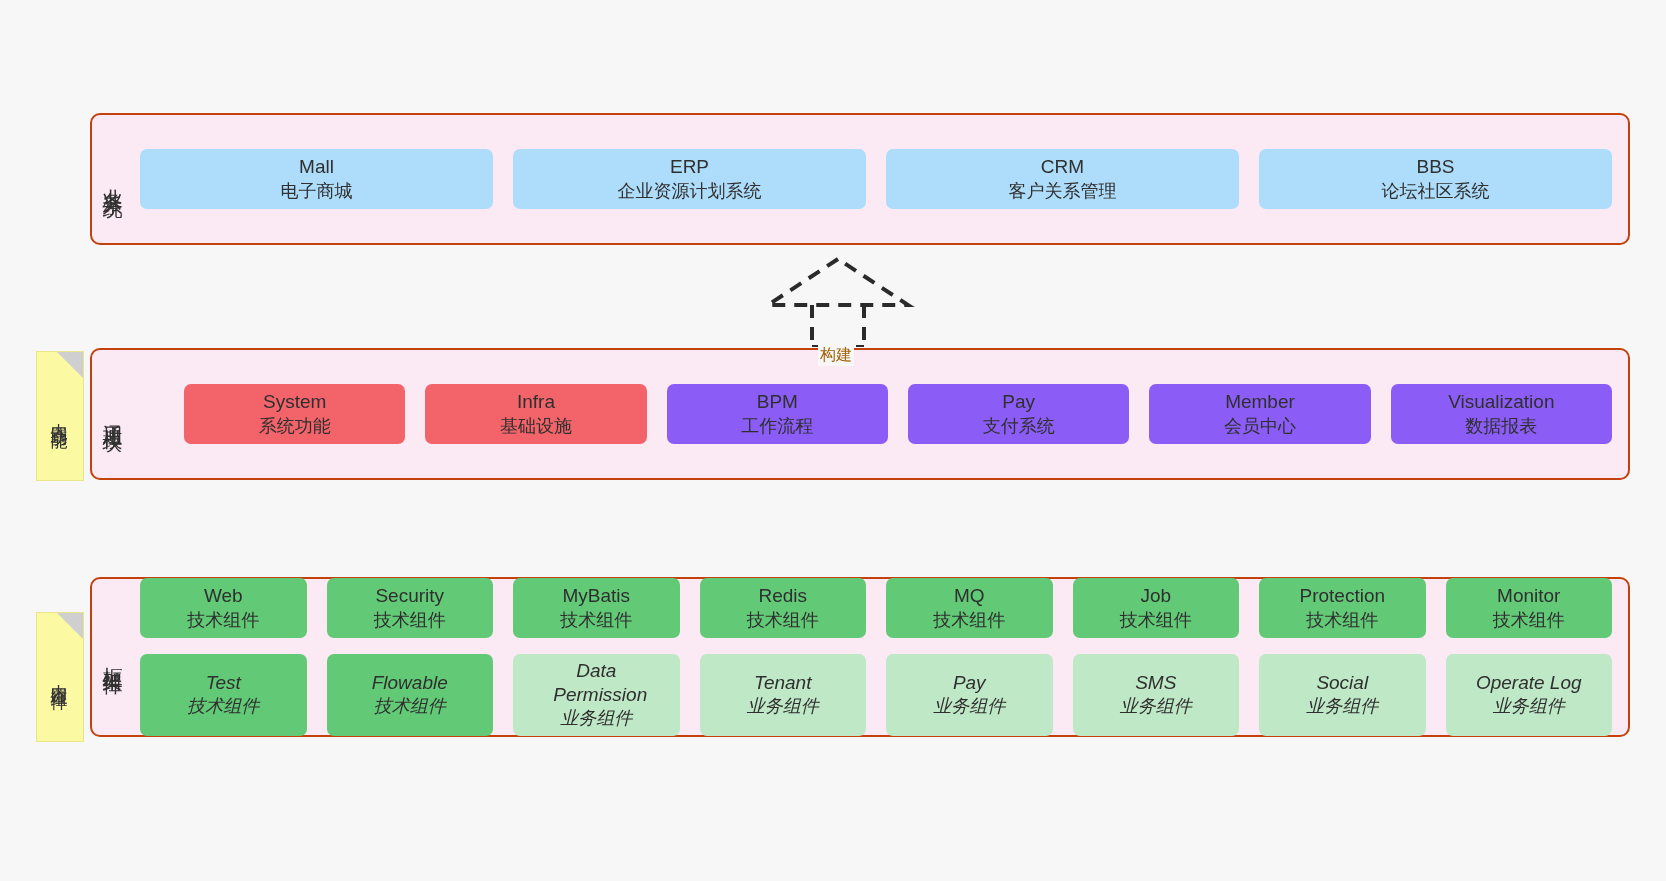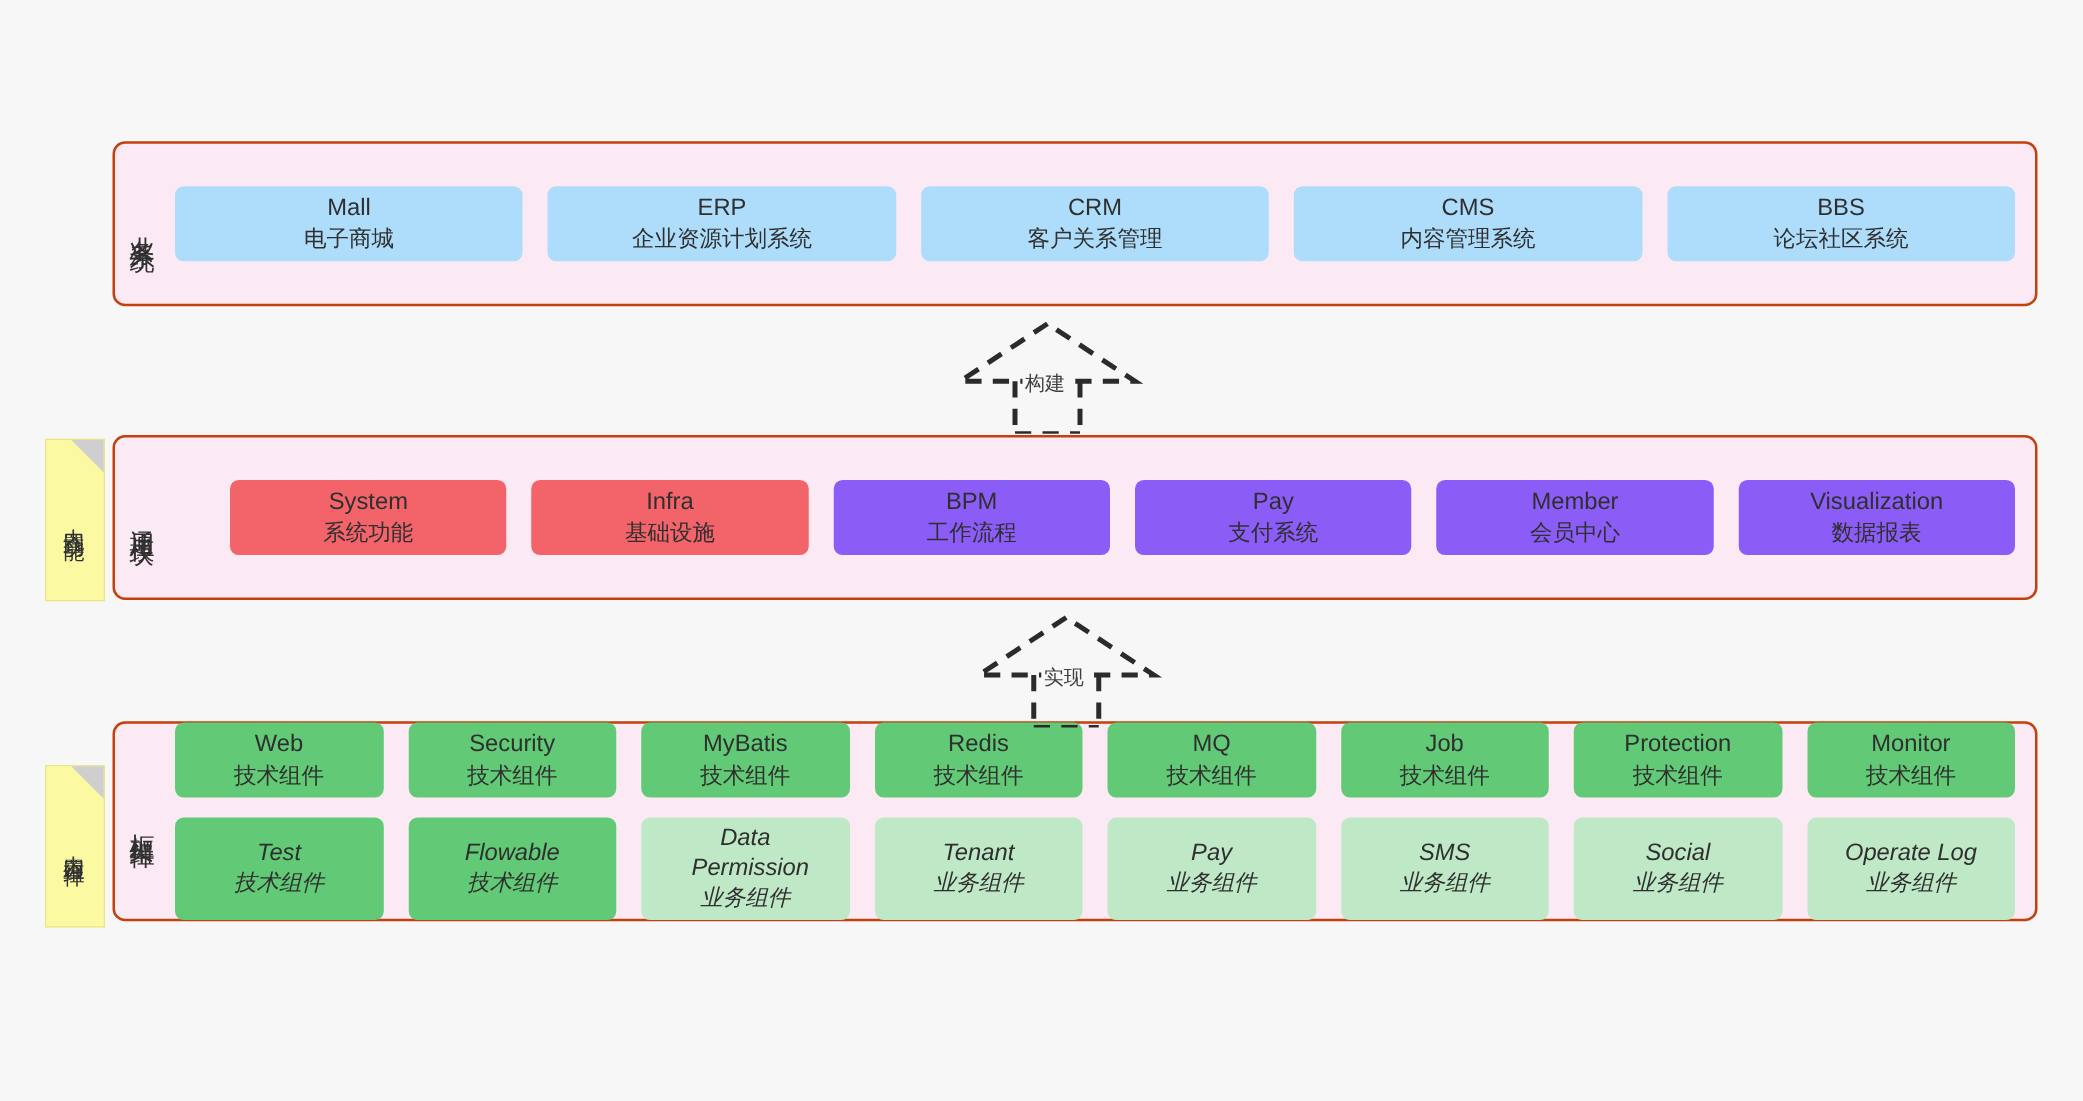--- a/index.html
+++ b/index.html
@@ -103,23 +103,24 @@
     border-width: 0 26px 26px 0;
     border-color: transparent #cfcfcf transparent transparent;
   }
 
   
   .connector { position: absolute; z-index: 4; }
   .connector .conn-label {
     position: absolute;
     background: #f7f7f7;
     font-size: 16px;
-    color: #404040;
+    color: #a16207;
     padding: 0 2px;
     white-space: nowrap;
+    margin-top: 48px;
   }
 </style>
 </head>
 <body>
 
 <div id="canvas">
 
   <div class="layer" id="layer-business" style="left:90px; top:113px; width:1540px; height:132px;">
     <div class="layer-label">业务系统</div>
     <div class="layer-body">
@@ -128,24 +129,20 @@
           <span class="t1">Mall</span>
           <span class="t2">电子商城</span>
         </div>
         <div class="card c-blue">
           <span class="t1">ERP</span>
           <span class="t2">企业资源计划系统</span>
         </div>
         <div class="card c-blue">
           <span class="t1">CRM</span>
           <span class="t2">客户关系管理</span>
-        </div>
-        <div class="card c-blue">
-          <span class="t1">CMS</span>
-          <span class="t2">内容管理系统</span>
         </div>
         <div class="card c-blue">
           <span class="t1">BBS</span>
           <span class="t2">论坛社区系统</span>
         </div>
       </div>
     </div>
   </div>
 
   <div class="connector" style="left:750px; top:247px; width:190px; height:100px;">
@@ -190,29 +187,20 @@
           <span class="t2">会员中心</span>
         </div>
         <div class="card c-pink">
           <span class="t1">Visualization</span>
           <span class="t2">数据报表</span>
         </div>
       </div>
     </div>
   </div>
 
-  <div class="connector" style="left:765px; top:482px; width:190px; height:100px;">
-    <svg width="190" height="100" viewBox="0 0 190 100">
-      <path d="M 88 12 L 18 58 L 158 58 Z" fill="#f7f7f7" stroke="#2b2b2b" stroke-width="4" stroke-dasharray="13,9" stroke-linejoin="miter"></path>
-      <path d="M 62 58 L 62 100" fill="none" stroke="#2b2b2b" stroke-width="4" stroke-dasharray="13,9"></path>
-      <path d="M 114 58 L 114 100" fill="none" stroke="#2b2b2b" stroke-width="4" stroke-dasharray="13,9"></path>
-      <path d="M 62 100 L 114 100" fill="none" stroke="#2b2b2b" stroke-width="4" stroke-dasharray="13,9"></path>
-    </svg>
-    <span class="conn-label" style="left:68px; top:50px;">实现</span>
-  </div>
 
   <div class="note" style="left:36px; top:612px; width:48px; height:130px;">
     <span class="fold"></span>
     <span>内置组件</span>
   </div>
 
   <div class="layer" id="layer-framework" style="left:90px; top:577px; width:1540px; height:160px;">
     <div class="layer-label">框架组件</div>
     <div class="layer-body">
 

